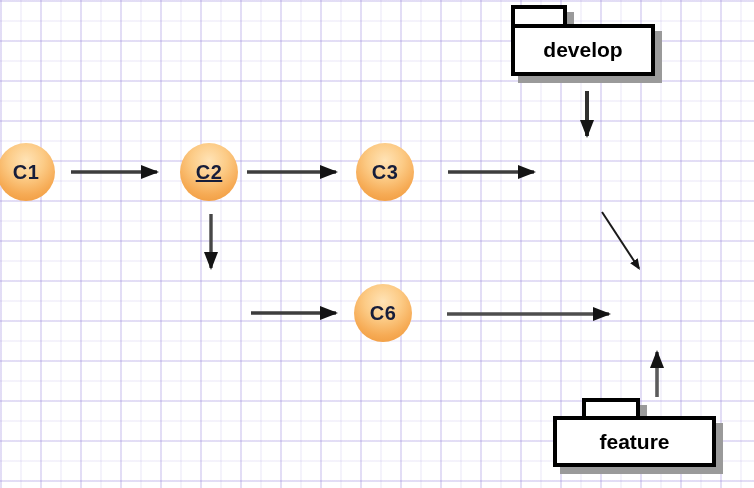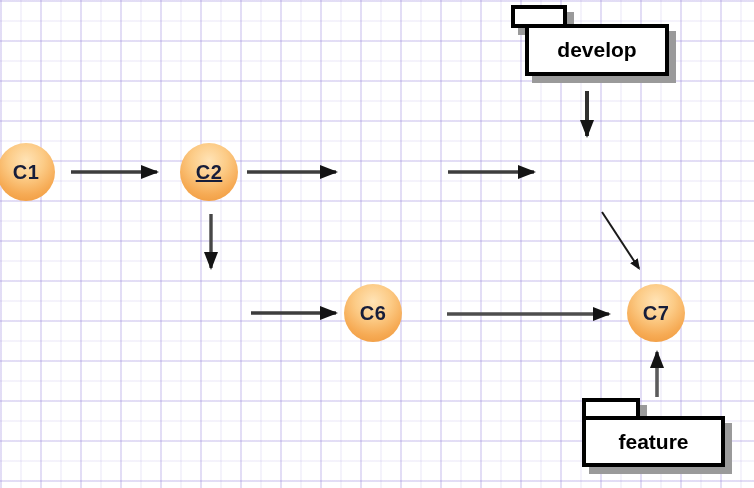--- a/index.html
+++ b/index.html
@@ -52,27 +52,27 @@
     box-shadow: 7px 7px 0 #9a9a9a;
     display: flex; align-items: center; justify-content: center;
     font-weight: bold; font-size: 21px; color: #000000;
   }
 
   .c1 { left: -3px;  top: 143px; }
   .c2 { left: 180px; top: 143px; text-decoration: underline; }
   .c3 { left: 356px; top: 143px; }
   .c4 { left: 559px; top: 143px; }
   .c5 { left: 181px; top: 284px; }
-  .c6 { left: 344px; top: 284px; }
+  .c6 { left: 354px; top: 284px; }
   .c7 { left: 627px; top: 284px; }
 
   .develop-tab  { left: 511px; top: 5px;   width: 56px;  height: 23px; }
-  .develop-body { left: 525px; top: 24px;  width: 144px; height: 52px; }
+  .develop-body { left: 511px; top: 24px;  width: 144px; height: 52px; }
   .feature-tab  { left: 582px; top: 398px; width: 58px;  height: 22px; }
-  .feature-body { left: 582px; top: 416px; width: 143px; height: 51px; }
+  .feature-body { left: 553px; top: 416px; width: 163px; height: 51px; }
 </style>
 </head>
 <body>
 
 <div class="canvas">
 
   <svg class="edges" viewBox="0 0 754 488" xmlns="http://www.w3.org/2000/svg">
     <defs>
       <marker id="headThick" markerUnits="userSpaceOnUse" markerWidth="20" markerHeight="16" refX="16" refY="7" orient="auto">
         <path d="M0,0 L18,7 L0,14 Z" fill="#141414"></path>
@@ -102,20 +102,20 @@
   <div class="pkg-body feature-body">
     <span>feature</span>
   </div>
 
   <div class="commit c1">
     <span>C1</span>
   </div>
   <div class="commit c2">
     <span>C2</span>
   </div>
+  <div class="commit c3">
+    <span>C3</span>
+  </div>
   <div class="commit c6">
     <span>C6</span>
-  </div>
-  <div class="commit c7">
-    <span>C7</span>
   </div>
 
 </div>
 
 </body></html>

